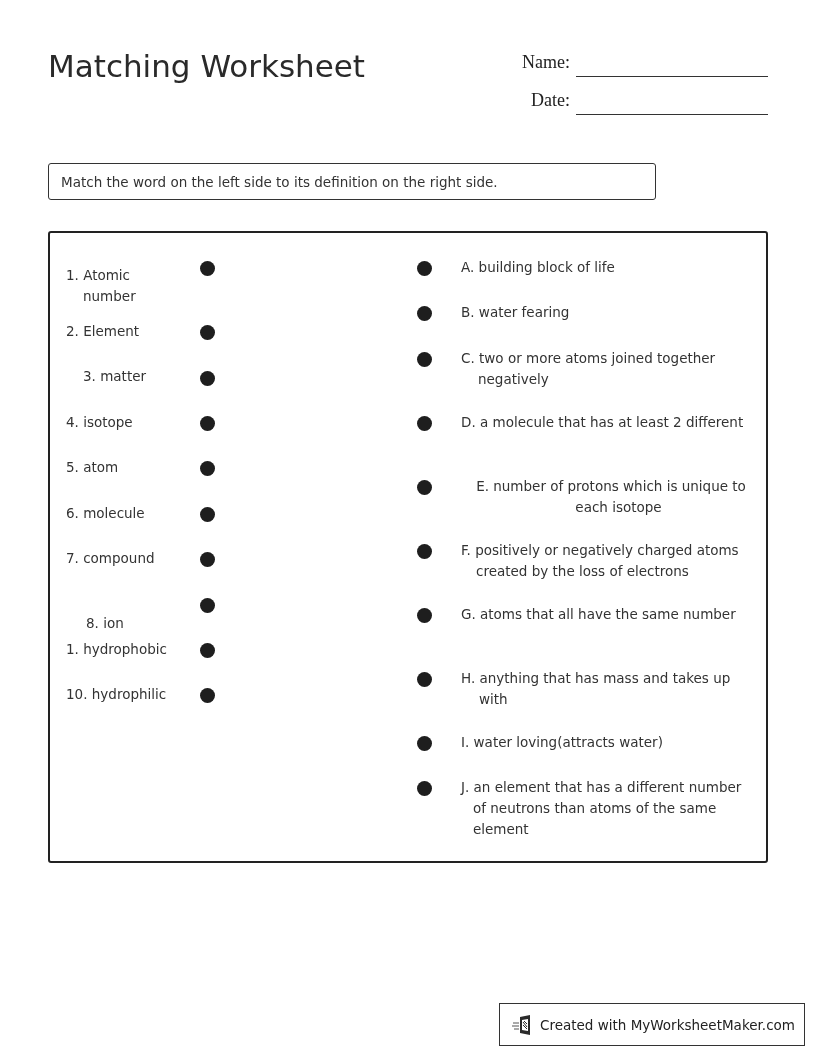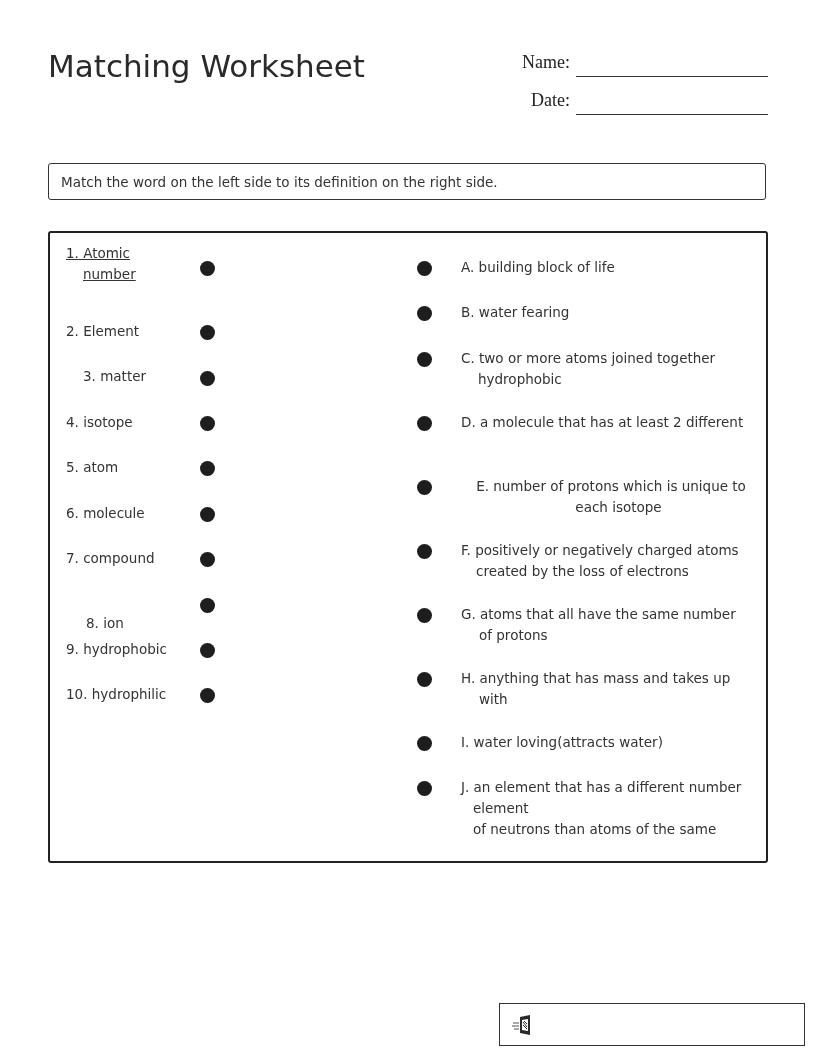--- a/index.html
+++ b/index.html
@@ -6,21 +6,21 @@
     body { width: 816px; height: 1056px; position: relative; overflow: hidden; color: #2b2b2b; }
     .title {
       position: absolute; left: 48px; top: 48px;
       font-family: "DejaVu Sans", sans-serif; font-size: 31px; font-weight: normal;
       color: #2a2a2a; letter-spacing: 0px; margin: 0;
     }
     .field { position: absolute; font-family: "Liberation Serif", serif; font-size: 18px; color: #222; }
     .field-label { position: absolute; text-align: right; width: 80px; }
     .field-line { position: absolute; height: 0; border-bottom: 1.5px solid #333; width: 192px; }
     .instructions {
-      position: absolute; left: 48px; top: 163px; width: 718px; height: 37px;
+      position: absolute; left: 48px; top: 163px; width: 608px; height: 37px;
       border: 1px solid #333; border-radius: 3px; box-sizing: border-box;
       font-family: "DejaVu Sans", sans-serif; font-size: 13.5px; color: #333;
       padding-left: 12px; line-height: 37px;
     }
     .match-box {
       position: absolute; left: 48px; top: 231px; width: 720px; height: 632px;
       border: 2px solid #222; border-radius: 3px; box-sizing: border-box;
     }
     .term, .def {
       position: absolute; font-family: "DejaVu Sans", sans-serif; font-size: 13.5px;
@@ -52,21 +52,21 @@
 </div>
 <div class="field" style="left:490px; top:90px;">
   <span class="field-label" style="left:0px; top:0px;">Date:</span>
   <span class="field-line" style="left:86px; top:24px;"></span>
 </div>
 
 <div class="instructions">Match the word on the left side to its definition on the right side.</div>
 
 <div class="match-box"></div>
 
-<div class="term" style="top:243px;text-decoration:underline;">
+<div class="term" style="top:265px;">
   <span>1. Atomic</span>
   <span class="cont">number</span>
 </div>
 <div class="dot" style="left:200px; top:261px;"></div>
 
 <div class="term" style="top:321px;">
   <span>2. Element</span>
 </div>
 <div class="dot" style="left:200px; top:325px;"></div>
 
@@ -94,21 +94,21 @@
   <span>7. compound</span>
 </div>
 <div class="dot" style="left:200px; top:552px;"></div>
 
 <div class="term" style="top:613px;margin-left:20px;">
   <span>8. ion</span>
 </div>
 <div class="dot" style="left:200px; top:598px;"></div>
 
 <div class="term" style="top:639px;">
-  <span>9. hydrophobic</span>
+  <span>1. hydrophobic</span>
 </div>
 <div class="dot" style="left:200px; top:643px;"></div>
 
 <div class="term" style="top:684px;">
   <span>10. hydrophilic</span>
 </div>
 <div class="dot" style="left:200px; top:688px;"></div>
 
 <div class="dot" style="left:417px; top:261px;"></div>
 <div class="def" style="top:257px;">
@@ -116,21 +116,21 @@
 </div>
 
 <div class="dot" style="left:417px; top:306px;"></div>
 <div class="def" style="top:302px;">
   <span>B. water fearing</span>
 </div>
 
 <div class="dot" style="left:417px; top:352px;"></div>
 <div class="def" style="top:348px;">
   <span>C. two or more atoms joined together</span>
-  <span class="cont" style="padding-left:17px;">hydrophobic</span>
+  <span class="cont" style="padding-left:17px;">negatively</span>
 </div>
 
 <div class="dot" style="left:417px; top:416px;"></div>
 <div class="def" style="top:412px;">
   <span>D. a molecule that has at least 2 different</span>
 </div>
 
 <div class="dot" style="left:417px; top:480px;"></div>
 <div class="def" style="top:476px;text-align:center;">
   <span>E. number of protons which is unique to</span>
@@ -139,43 +139,43 @@
 
 <div class="dot" style="left:417px; top:544px;"></div>
 <div class="def" style="top:540px;">
   <span>F. positively or negatively charged atoms</span>
   <span class="cont" style="padding-left:15px;">created by the loss of electrons</span>
 </div>
 
 <div class="dot" style="left:417px; top:608px;"></div>
 <div class="def" style="top:604px;">
   <span>G. atoms that all have the same number</span>
-  <span class="cont" style="padding-left:18px;">of protons</span>
 </div>
 
 <div class="dot" style="left:417px; top:672px;"></div>
 <div class="def" style="top:668px;">
   <span>H. anything that has mass and takes up</span>
   <span class="cont" style="padding-left:18px;">with</span>
 </div>
 
 <div class="dot" style="left:417px; top:736px;"></div>
 <div class="def" style="top:732px;">
   <span>I. water loving(attracts water)</span>
 </div>
 
 <div class="dot" style="left:417px; top:781px;"></div>
 <div class="def" style="top:777px;">
   <span>J. an element that has a different number</span>
+  <span class="cont" style="padding-left:12px;">of neutrons than atoms of the same</span>
   <span class="cont" style="padding-left:12px;">element</span>
-  <span class="cont" style="padding-left:12px;">of neutrons than atoms of the same</span>
 </div>
 
 <div class="footer">
   <svg width="22" height="22" viewBox="0 0 22 22">
     <line x1="1" y1="9" x2="7" y2="9" stroke="#555" stroke-width="1"></line>
     <line x1="0" y1="12" x2="7" y2="12" stroke="#555" stroke-width="1"></line>
     <line x1="2" y1="15" x2="7" y2="15" stroke="#555" stroke-width="1"></line>
     <path d="M8 3 L18 1 L18 21 L8 19 Z" fill="#2a2a2a"></path>
     <path d="M10 6 L16 5 L16 17 L10 16 Z" fill="#ffffff"></path>
     <path d="M11 8 L15 13 M11 11 L15 15 M12 7 L15 10" stroke="#2a2a2a" stroke-width="1"></path>
   </svg>
+  <span>Created with MyWorksheetMaker.com</span>
 </div>
 
 </body></html>

